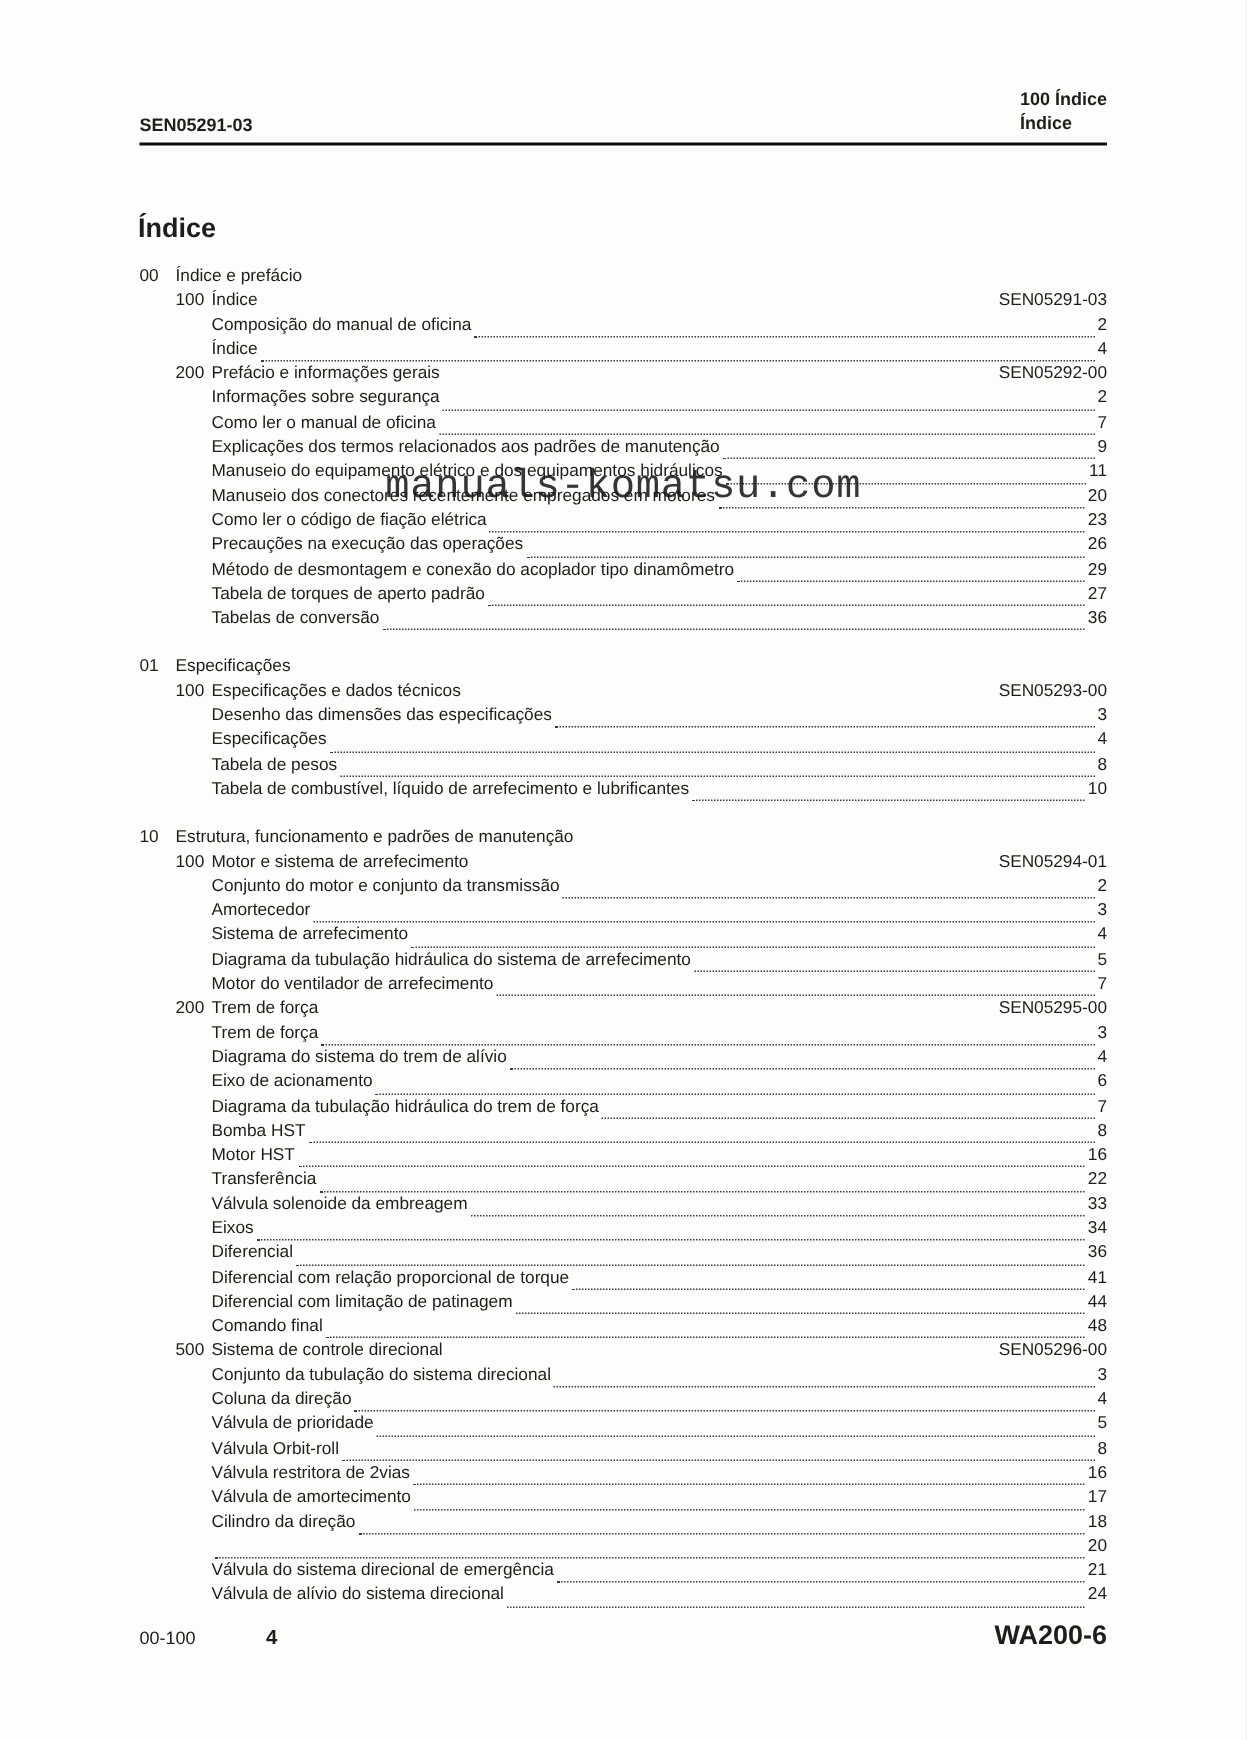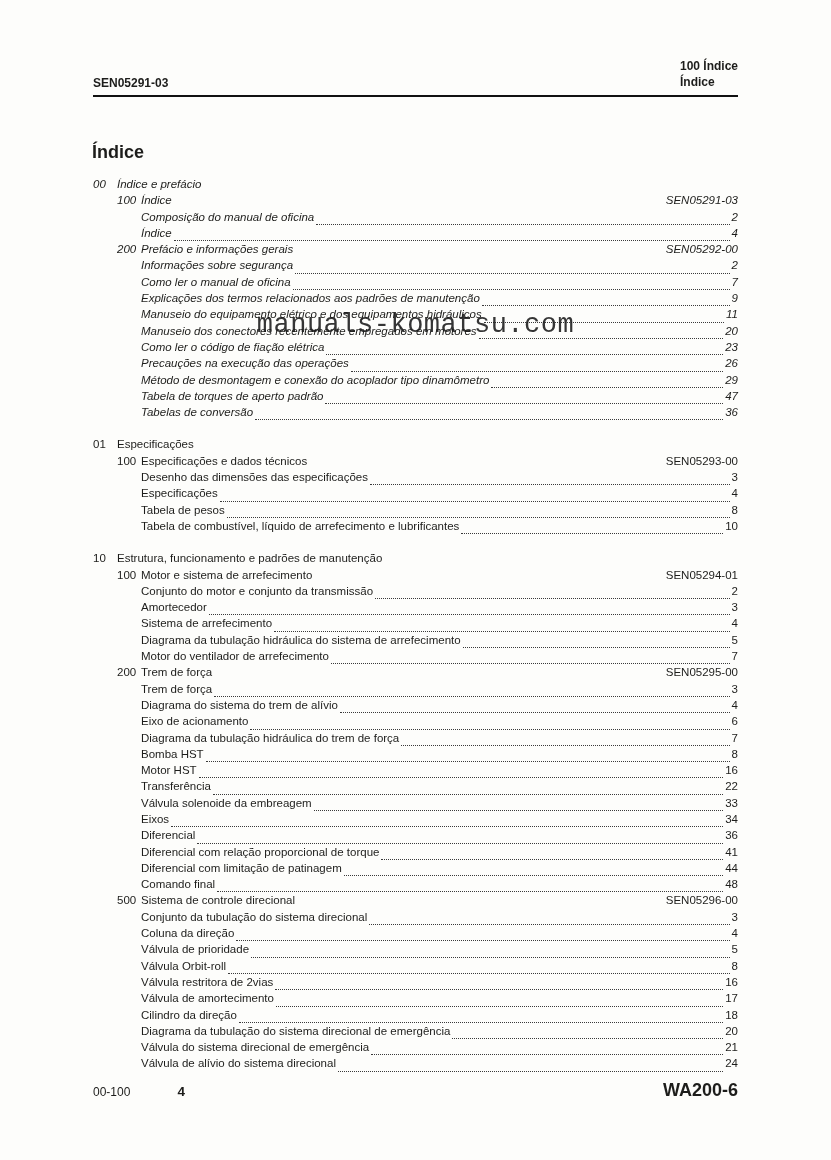--- a/index.html
+++ b/index.html
@@ -29,21 +29,21 @@
   }
   
   .toc {
     position:absolute; left:93px; right:93px; top:176px;
     font-size:11.5px;
   }
   .line {
     display:flex; height:16.3px; line-height:16.3px; white-space:nowrap;
   }
   .chapter { margin-top:16px; }
-  .chapter:first-child { margin-top:0;font-style:italic; }
+  .chapter:first-child { margin-top:0; }
   .ch-num { width:24px; flex:0 0 24px; }
   .sec { padding-left:24px; }
   .sec-num { width:24px; flex:0 0 24px; }
   .sec-spacer { flex:1; }
   .entry { padding-left:48px;align-items:flex-end; }
   .leader {
     flex:1; margin:0 2px; height:13px; min-width:8px;
     border-bottom:1.4px dotted #3a3a3a;
   }
   .page-num, .code { flex:0 0 auto; }
@@ -144,21 +144,21 @@
           <span class="page-num">26</span>
         </div>
         <div class="line entry">
           <span class="entry-title">Método de desmontagem e conexão do acoplador tipo dinamômetro</span>
           <span class="leader"></span>
           <span class="page-num">29</span>
         </div>
         <div class="line entry">
           <span class="entry-title">Tabela de torques de aperto padrão</span>
           <span class="leader"></span>
-          <span class="page-num">47</span>
+          <span class="page-num">27</span>
         </div>
         <div class="line entry">
           <span class="entry-title">Tabelas de conversão</span>
           <span class="leader"></span>
           <span class="page-num">36</span>
         </div>
       </div>
       <div class="chapter">
         <div class="line">
           <span class="ch-num">01</span>
@@ -333,21 +333,20 @@
           <span class="entry-title">Válvula de amortecimento</span>
           <span class="leader"></span>
           <span class="page-num">17</span>
         </div>
         <div class="line entry">
           <span class="entry-title">Cilindro da direção</span>
           <span class="leader"></span>
           <span class="page-num">18</span>
         </div>
         <div class="line entry">
-          <span class="entry-title">Diagrama da tubulação do sistema direcional de emergência</span>
           <span class="leader"></span>
           <span class="page-num">20</span>
         </div>
         <div class="line entry">
           <span class="entry-title">Válvula do sistema direcional de emergência</span>
           <span class="leader"></span>
           <span class="page-num">21</span>
         </div>
         <div class="line entry">
           <span class="entry-title">Válvula de alívio do sistema direcional</span>

